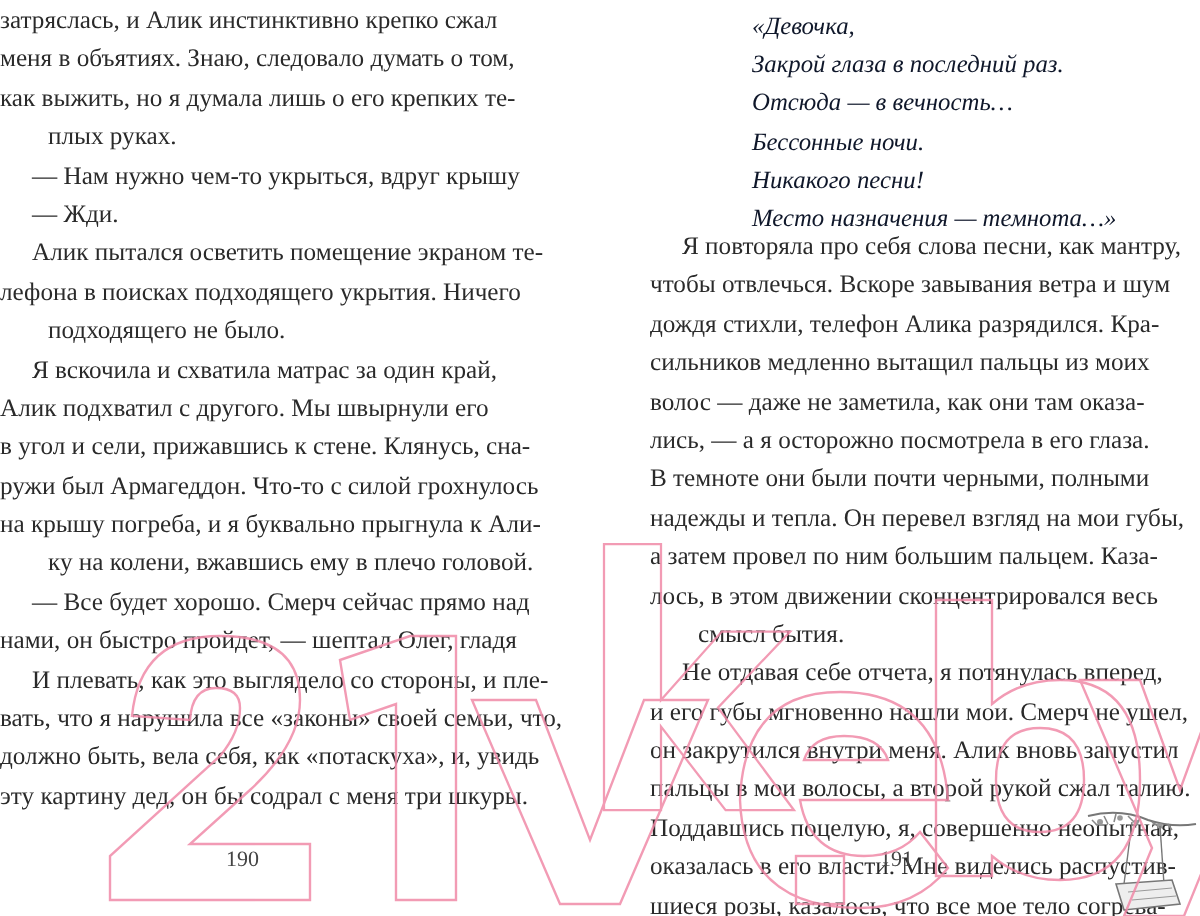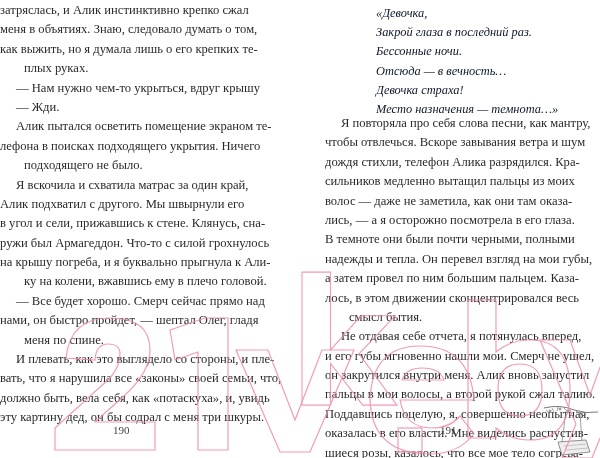--- a/index.html
+++ b/index.html
@@ -37,36 +37,35 @@
       <span class="line">лефона в поисках подходящего укрытия. Ничего</span>
       <span class="line last">подходящего не было.</span>
       <span class="line indent">Я вскочила и схватила матрас за один край,</span>
       <span class="line">Алик подхватил с другого. Мы швырнули его</span>
       <span class="line">в угол и сели, прижавшись к стене. Клянусь, сна-</span>
       <span class="line">ружи был Армагеддон. Что-то с силой грохнулось</span>
       <span class="line">на крышу погреба, и я буквально прыгнула к Али-</span>
       <span class="line last">ку на колени, вжавшись ему в плечо головой.</span>
       <span class="line indent">— Все будет хорошо. Смерч сейчас прямо над</span>
       <span class="line">нами, он быстро пройдет, — шептал Олег, гладя</span>
-      <span class="line last">меня по спине.</span>
       <span class="line indent">И плевать, как это выглядело со стороны, и пле-</span>
       <span class="line">вать, что я нарушила все «законы» своей семьи, что,</span>
       <span class="line">должно быть, вела себя, как «потаскуха», и, увидь</span>
       <span class="line">эту картину дед, он бы содрал с меня три шкуры.</span>
     </div>
   <div class="pagenum">190</div>
 </div>
 
 <div class="page page-right">
   <div class="epigraph" id="epigraph">
       <span class="eline">«Девочка,</span>
       <span class="eline">Закрой глаза в последний раз.</span>
+      <span class="eline">Отсюда — в вечность…</span>
       <span class="eline">Бессонные ночи.</span>
-      <span class="eline">Отсюда — в вечность…</span>
-      <span class="eline">Девочка страха!</span>
+      <span class="eline">Никакого песни!</span>
       <span class="eline">Место назначения — темнота…»</span>
     </div>
   <div class="textblock" id="right-text">
       <span class="line indent">Я повторяла про себя слова песни, как мантру,</span>
       <span class="line">чтобы отвлечься. Вскоре завывания ветра и шум</span>
       <span class="line">дождя стихли, телефон Алика разрядился. Кра-</span>
       <span class="line">сильников медленно вытащил пальцы из моих</span>
       <span class="line">волос — даже не заметила, как они там оказа-</span>
       <span class="line">лись, — а я осторожно посмотрела в его глаза.</span>
       <span class="line">В темноте они были почти черными, полными</span>

